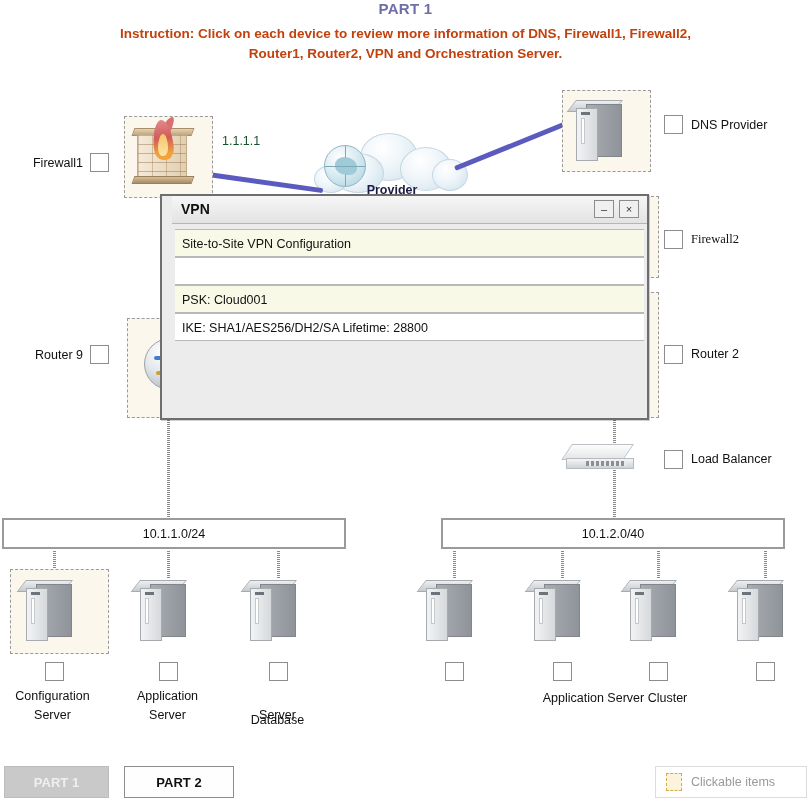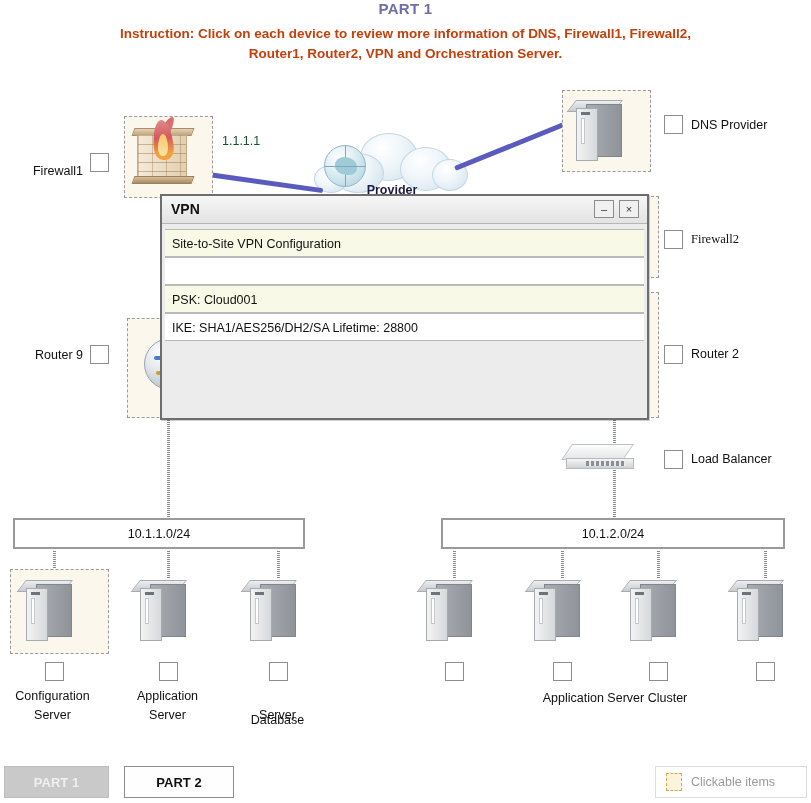--- a/index.html
+++ b/index.html
@@ -182,20 +182,21 @@
   .cloud .cname {
     position:absolute; left:0; top:52px; width:160px; text-align:center;
     font-size:12.5px; font-weight:bold; color:#1a1a44;
   }
 
   
   .dialog {
     position:absolute; left:160px; top:194px; width:489px; height:226px;
     background:#ececec; border:2px solid #6e6e6e;
     box-shadow:1px 1px 0 rgba(0,0,0,.18);
+    padding-left:10px;
   }
   .dlg-title {
     position:relative; height:28px;
     background:linear-gradient(to bottom,#f6f6f6,#e3e3e3);
     border-bottom:1px solid #b6b6b6;
   }
   .dlg-title .t {
     position:absolute; left:9px; top:5px; font-size:14px; font-weight:bold; color:#111;
   }
   .winbtn {
@@ -287,21 +288,21 @@
 
   <div class="hot" style="left:124px; top:116px; width:89px; height:82px;"></div>
   <div class="fw" style="left:133px; top:120px; width:72px; height:72px;">
     <div class="capt"></div>
     <div class="brick"></div>
     <div class="capb"></div>
     <div class="flametip"></div>
     <div class="flame"></div>
     <div class="flame2"></div>
   </div>
-  <div class="lbl r" style="left:0px; top:156px; width:83px;margin-top:8px;">Firewall1</div>
+  <div class="lbl r" style="left:0px; top:156px; width:83px;">Firewall1</div>
   <div class="cbx" style="left:90px; top:153px;"></div>
   <div class="ipnote" style="left:222px; top:134px;">1.1.1.1</div>
 
   <div class="hot" style="left:562px; top:90px; width:89px; height:82px;"></div>
   <div class="server" style="left:576px; top:98px; width:58px; height:68px;">
     <div class="topface"></div>
     <div class="side"></div>
     <div class="face"></div>
     <div class="led"></div>
     <div class="slot"></div>
@@ -342,25 +343,25 @@
   </div>
 
   <div class="lb" style="left:566px; top:444px;">
     <div class="top"></div>
     <div class="front"></div>
     <div class="ports"></div>
   </div>
   <div class="cbx" style="left:664px; top:450px;"></div>
   <div class="lbl" style="left:691px; top:452px;">Load Balancer</div>
 
-  <div class="subnet" style="left:2px; top:518px; width:292px;margin-left:11px;">
+  <div class="subnet" style="left:2px; top:518px; width:344px;">
     <span>10.1.1.0/24</span>
   </div>
   <div class="subnet" style="left:441px; top:518px; width:344px;">
-    <span>10.1.2.0/24</span>
+    <span>10.1.2.0/40</span>
   </div>
 
   <div class="hot" style="left:10px; top:569px; width:99px; height:85px;"></div>
 
   <div class="server" style="left:26px; top:578px; width:58px; height:68px;">
     <div class="topface"></div>
     <div class="side"></div>
     <div class="face"></div>
     <div class="led"></div>
     <div class="slot"></div>

